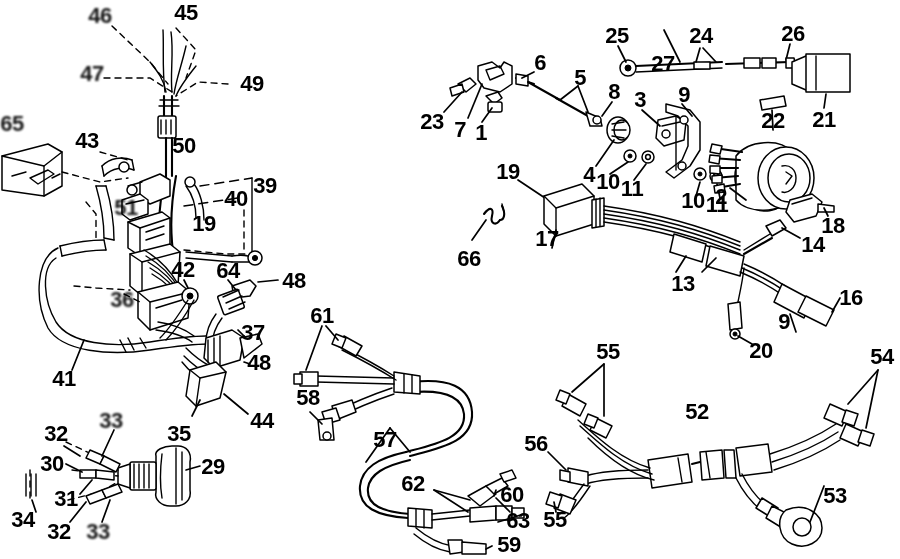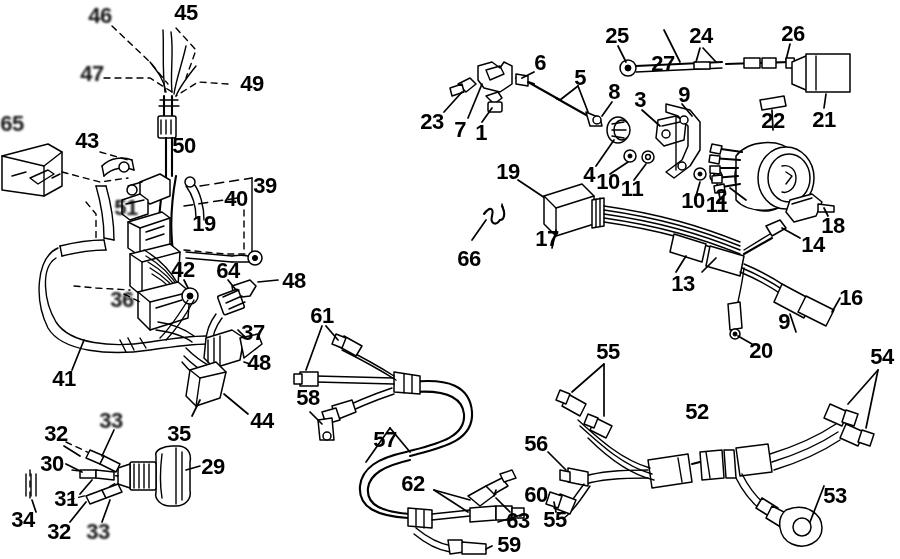--- a/index.html
+++ b/index.html
@@ -539,21 +539,21 @@
       <div class="callout sz-lg" style="left: 547px; top: 239px;">17</div>
       <div class="callout sz-lg" style="left: 469px; top: 250px; margin-top: 9px;">66</div>
       <div class="callout sz-lg" style="left: 683px; top: 284px;">13</div>
       <div class="callout sz-lg" style="left: 851px; top: 298px; text-align: center;">16</div>
       <div class="callout sz-lg" style="left: 784px; top: 322px;">9</div>
       <div class="callout sz-lg" style="left: 761px; top: 351px;">20</div>
       <div class="callout sz-lg" style="left: 322px; top: 316px;">61</div>
       <div class="callout sz-lg" style="left: 308px; top: 398px; text-align: right;">58</div>
       <div class="callout sz-lg" style="left: 385px; top: 440px;">57</div>
       <div class="callout sz-lg" style="left: 413px; top: 484px;">62</div>
-      <div class="callout sz-lg" style="left: 512px; top: 495px; margin-left: 24px;">60</div>
+      <div class="callout sz-lg" style="left: 512px; top: 495px;">60</div>
       <div class="callout sz-lg" style="left: 518px; top: 521px;">63</div>
       <div class="callout sz-lg" style="left: 509px; top: 545px;">59</div>
       <div class="callout sz-lg" style="left: 608px; top: 352px;">55</div>
       <div class="callout sz-lg" style="left: 882px; top: 357px;">54</div>
       <div class="callout sz-lg" style="left: 697px; top: 412px; text-align: right;">52</div>
       <div class="callout sz-lg" style="left: 536px; top: 444px;">56</div>
       <div class="callout sz-lg" style="left: 835px; top: 496px;">53</div>
       <div class="callout sz-lg" style="left: 555px; top: 520px;">55</div>
     </div>
 

